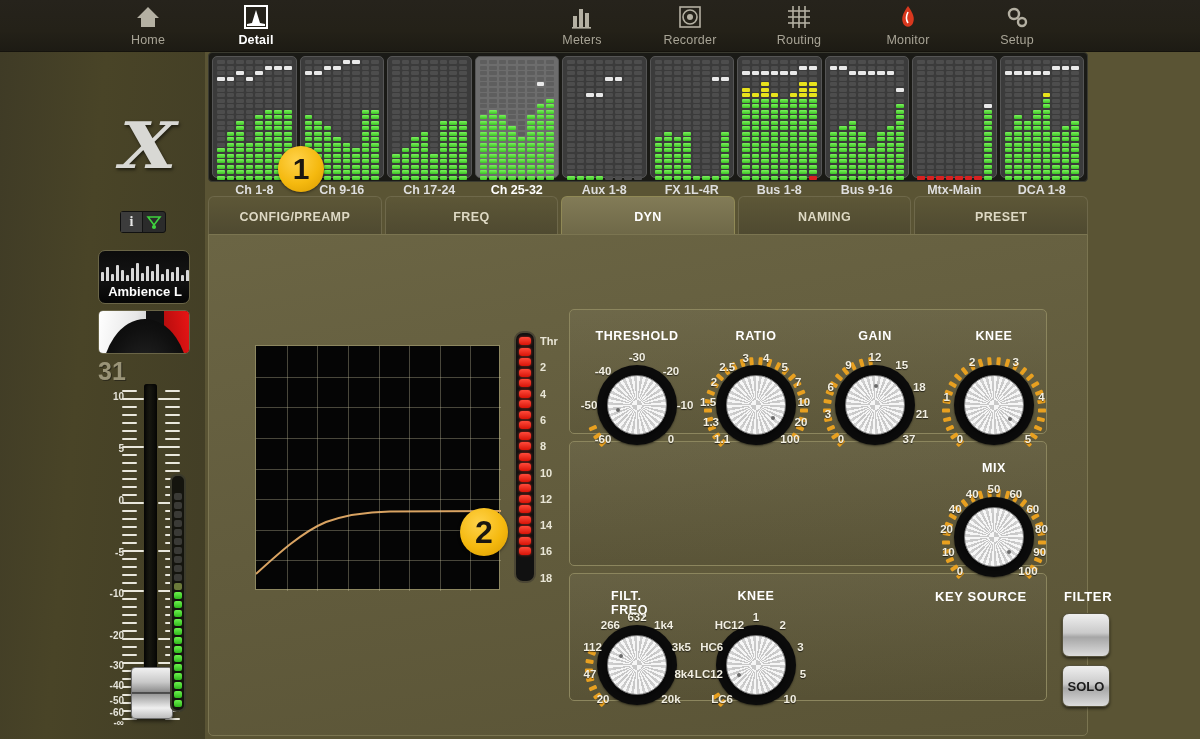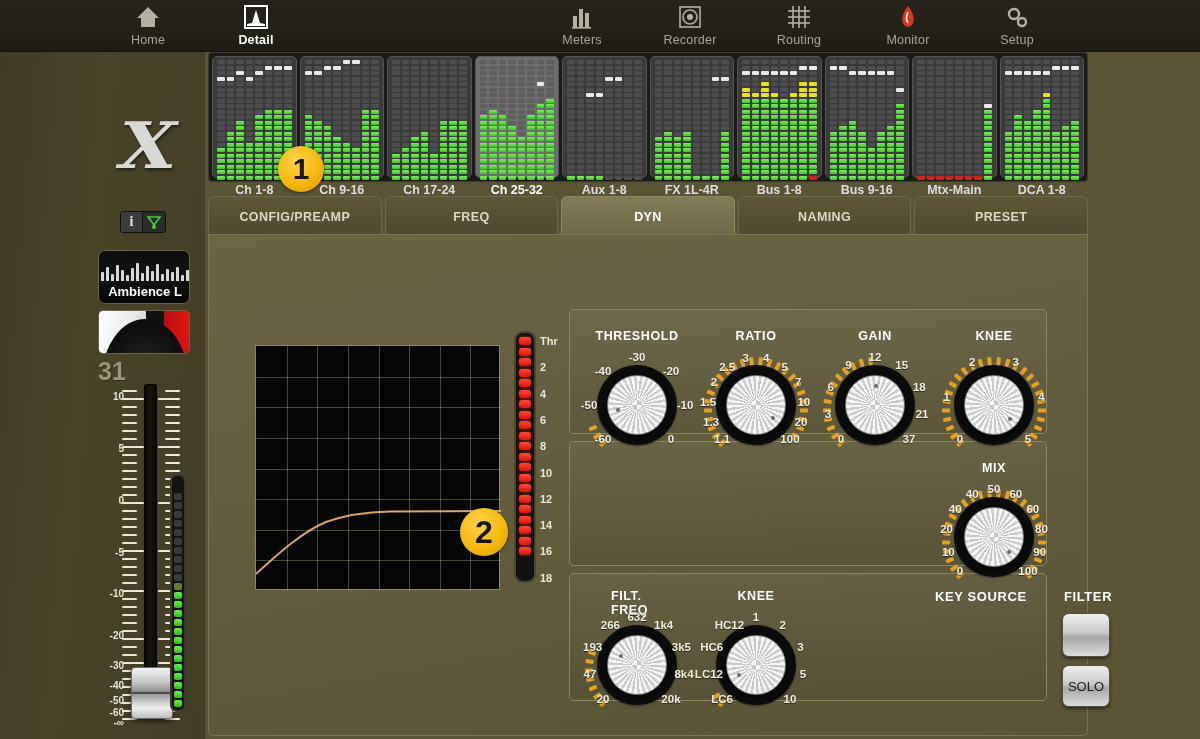--- a/index.html
+++ b/index.html
@@ -161,21 +161,21 @@
      transform:translate(-50%,-50%); white-space:nowrap; text-shadow:0 1px 1px rgba(0,0,0,.6); }
   .knobtitle { position:absolute; font-size:12.5px; font-weight:bold; color:#ffffff;
      letter-spacing:.6px; transform:translateX(-50%); }
   .arcdot { position:absolute; width:4px; height:8px; background:#e8a020; border-radius:1px;
      transform-origin: 50% 52px; }
 
   .pushbtn { position:absolute; border-radius:7px;
      background:linear-gradient(180deg,#efefef 0%,#cacaca 45%,#a6a6a6 55%,#dcdcdc 100%);
      border:1px solid #55513c; box-shadow:0 2px 3px rgba(0,0,0,.5);
      display:flex;align-items:center;justify-content:center;
-     font-size:13px; font-weight:normal; color:#1c1c1c; cursor:pointer; }
+     font-size:13px; font-weight:bold; color:#1c1c1c; cursor:pointer; }
 </style>
 </head>
 <body>
 
 <div id="topnav">
     <div class="navitem" style="left: 100px;">
       <span class="navicon">
         <svg width="26" height="26" viewBox="0 0 26 26">
           <path d="M13 3 L24 14 H20 V23 H6 V14 H2 Z" fill="#b4b0a2"></path>
         </svg>
@@ -2712,21 +2712,21 @@
         <div class="arcdot" style="left: 50px; top: 4px; transform: rotate(91.8deg); background: transparent;"></div>
         <div class="arcdot" style="left: 50px; top: 4px; transform: rotate(102.6deg); background: transparent;"></div>
         <div class="arcdot" style="left: 50px; top: 4px; transform: rotate(113.4deg); background: transparent;"></div>
         <div class="arcdot" style="left: 50px; top: 4px; transform: rotate(124.2deg); background: transparent;"></div>
         <div class="arcdot" style="left: 50px; top: 4px; transform: rotate(135deg); background: transparent;"></div>
         <div class="knobcap">
           <div class="dot" style="left: 10.7852px; top: 17.8192px;"></div>
         </div>
         <div class="knoblbl" style="left: 18.0589px; top: 85.9411px;">20</div>
         <div class="knoblbl" style="left: 4.92231px; top: 61.3643px;">47</div>
-        <div class="knoblbl" style="left: 7.65378px; top: 33.6312px;">193</div>
+        <div class="knoblbl" style="left: 7.65378px; top: 33.6312px;">112</div>
         <div class="knoblbl" style="left: 25.3326px; top: 12.0895px;">266</div>
         <div class="knoblbl" style="left: 52px; top: 4px;">632</div>
         <div class="knoblbl" style="left: 78.6674px; top: 12.0895px;">1k4</div>
         <div class="knoblbl" style="left: 96.3462px; top: 33.6312px;">3k5</div>
         <div class="knoblbl" style="left: 99.0777px; top: 61.3643px;">8k4</div>
         <div class="knoblbl" style="left: 85.9411px; top: 85.9411px;">20k</div>
       </div>
       <div class="knobwrap" style="left: 495px; top: 378px;">
         <div class="knobtitle" style="left: 52px; top: -24px;">KNEE</div>
         <div class="knobring"></div>

